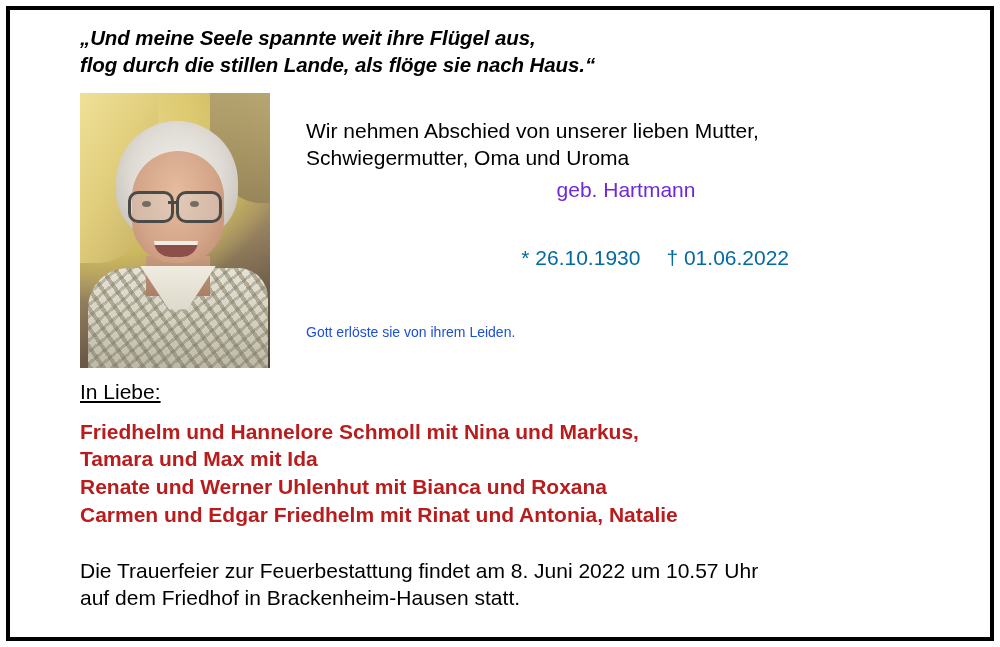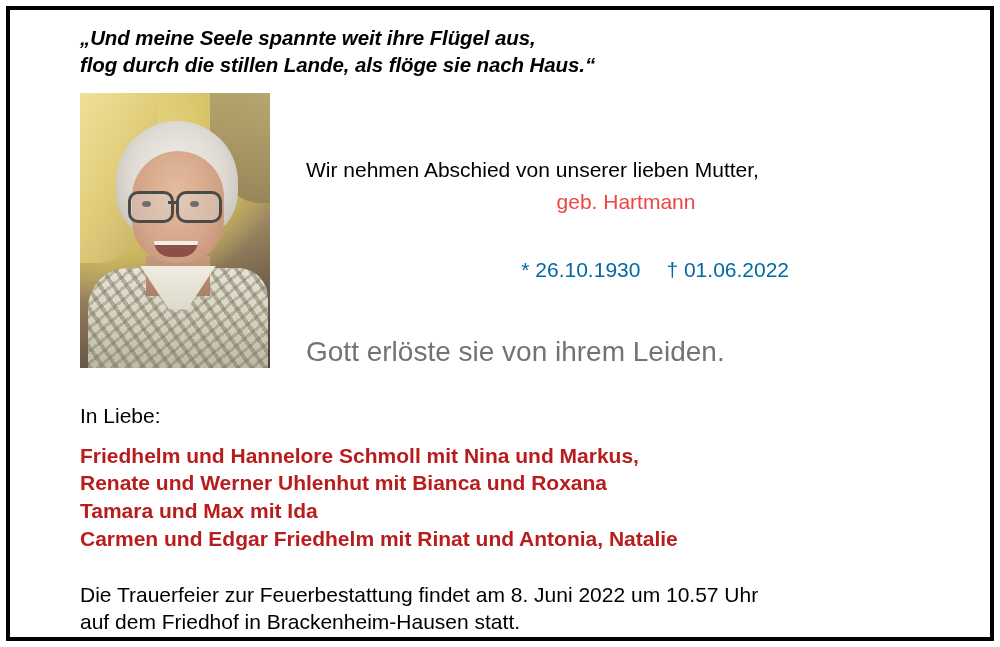--- a/index.html
+++ b/index.html
@@ -44,21 +44,21 @@
     font-size: 20.5px;
     line-height: 1.33;
     color: #000000;
     margin: 0 0 12px 4px;
     letter-spacing: -0.1px;
   }
   .quote div { white-space: nowrap; }
 
   .main-block {
     display: flex;
-    align-items: flex-end;
+    align-items: center;
     margin-top: 2px;
   }
   .portrait {
     width: 190px;
     height: 275px;
     flex: 0 0 190px;
     margin-left: 4px;
     margin-top: 2px;
     position: relative;
     overflow: hidden;
@@ -149,40 +149,41 @@
     line-height: 1.05;
     margin: 24px 0 0 0;
     text-align: center;
     letter-spacing: -0.5px;
     color: #000;
   }
   .born {
     font-size: 21px;
     margin: 6px 0 0 0;
     text-align: center;
-    color: #ef4444;
+    color: #6d28d9;
   }
   .dates {
     font-size: 21px;
     margin: 20px 0 0 0;
     text-align: center;
     color: #0369a1;
     white-space: pre;
   }
   .dates .sep { display: inline-block; width: 26px; }
   .release {
-    font-size: 28px;
+    font-size: 14px;
     margin: 30px 0 0 0;
-    color: #737373;
+    color: #1d4ed8;
   }
 
   .inliebe {
     font-size: 21px;
-    margin: 36px 0 0 4px;
-    color: #000;
+    margin: 12px 0 0 4px;
+    color: #000;
+    text-decoration: underline;
   }
   .family {
     margin: 14px 0 0 4px;
     font-weight: bold;
     font-size: 21px;
     line-height: 1.33;
     color: #b91c1c;
   }
   .ceremony {
     margin: 28px 0 0 4px;
@@ -218,36 +219,37 @@
         <div class="ph-glass l"></div>
         <div class="ph-glass r"></div>
         <div class="ph-bridge"></div>
         <div class="ph-mouth"></div>
         <div class="ph-collar"></div>
       </div>
 
       <div class="textcol">
         <p class="intro">
           <span>Wir nehmen Abschied von unserer lieben Mutter,</span><br>
+          <span>Schwiegermutter, Oma und Uroma</span>
         </p>
         <div class="born">geb. Hartmann</div>
         <div class="dates">
           <span>* 26.10.1930</span><span class="sep"></span><span>† 01.06.2022</span>
         </div>
         <div class="release">Gott erlöste sie von ihrem Leiden.</div>
       </div>
 
     </div>
 
     <div class="inliebe">In Liebe:</div>
 
     <div class="family">
       <div>Friedhelm und Hannelore Schmoll mit Nina und Markus,</div>
+      <div>Tamara und Max mit Ida</div>
       <div>Renate und Werner Uhlenhut mit Bianca und Roxana</div>
-      <div>Tamara und Max mit Ida</div>
       <div>Carmen und Edgar Friedhelm mit Rinat und Antonia, Natalie</div>
     </div>
 
     <div class="ceremony">
       <div>Die Trauerfeier zur Feuerbestattung findet am 8. Juni 2022 um 10.57 Uhr</div>
       <div>auf dem Friedhof in Brackenheim-Hausen statt.</div>
     </div>
 
   </div>
 </div>

